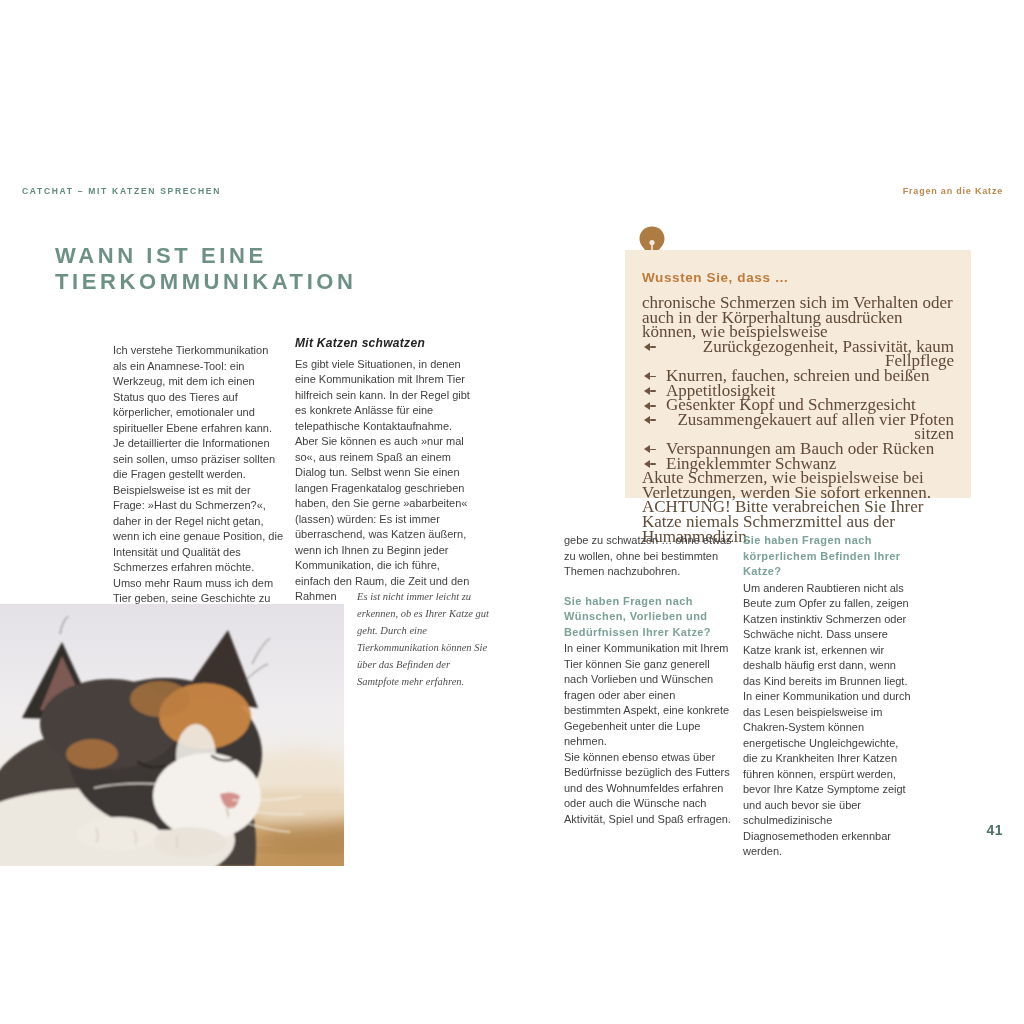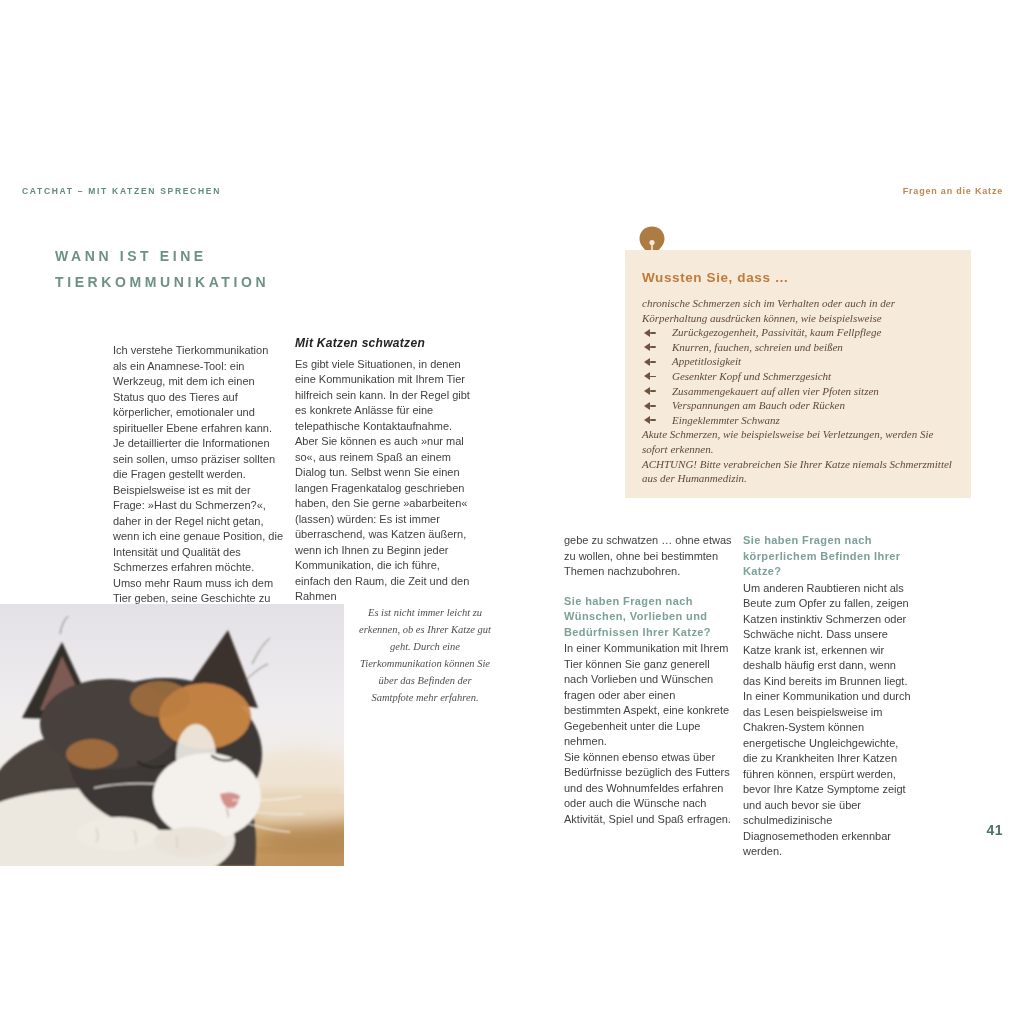--- a/index.html
+++ b/index.html
@@ -18,43 +18,43 @@
     color:#5f8a7f;
   }
   .runhead-right{
     position:absolute;right:21px;top:186px;
     font-size:9px;font-weight:600;letter-spacing:0.8px;
     color:#bd8851;
   }
   
   .chapter-title{
     position:absolute;left:55px;top:243px;width:420px;
-    line-height:26px;font-size:14px;letter-spacing:3.6px;
+    line-height:26px;font-size:22px;letter-spacing:3.6px;
   }
   .title-strong{color:#6d9186;font-weight:700;}
   .title-light{color:#9aaba4;font-weight:400;letter-spacing:3.2px;}
   
   .col1{
     position:absolute;left:113px;top:343px;width:170px;
     font-size:11px;line-height:15.5px;color:#3f3f3f;
   }
   .col2{
     position:absolute;left:295px;top:336px;width:176px;
     font-size:11px;line-height:15.5px;color:#3f3f3f;
   }
   .col2 h3{
     margin:0 0 5px 0;font-size:12px;font-weight:700;color:#222;
     letter-spacing:0.3px;
     font-style:italic;
   }
   
   .caption{
-    position:absolute;left:357px;top:604px;width:136px;
+    position:absolute;left:357px;top:588px;width:136px;
     font-family:"Liberation Serif",serif;font-style:italic;
-    font-size:10.5px;line-height:17px;color:#4e4e4e;text-align:center;
+    font-size:10.5px;line-height:17px;color:#4e4e4e;
   }
   
   .photo{
     position:absolute;left:0;top:604px;width:344px;height:262px;
     overflow:hidden;
   }
   
   .infobox{
     position:absolute;left:625px;top:250px;width:346px;height:248px;
     background:#f6eadb;box-sizing:border-box;
@@ -62,23 +62,23 @@
   }
   .bulb{
     position:absolute;left:638px;top:226px;width:28px;height:38px;
   }
   .infobox-heading{
     font-size:13.5px;font-weight:700;letter-spacing:0.6px;
     color:#c07b3a;margin:0 0 11px 0;
   }
   .infobox-body{
     font-family:"Liberation Serif",serif;
-    font-size:11px;line-height:14.6px;color:#5e4a36;font-style:italic;
-  }
-  .bullet{display:flex;gap:15px;align-items:flex-start;padding-left:2px;}
+    font-size:17px;line-height:14.6px;color:#5e4a36;
+  }
+  .bullet{display:flex;gap:9px;align-items:flex-start;padding-left:2px;text-align:right;}
   .arrow{
     position:relative;flex:none;width:13px;height:9px;margin-top:3px;
   }
   .arrow::before{
     content:'';position:absolute;left:0;top:0.5px;
     border-top:4px solid transparent;border-bottom:4px solid transparent;
     border-right:6.5px solid #6d5340;
   }
   .arrow::after{
     content:'';position:absolute;right:1px;top:3.6px;width:6.5px;height:1.8px;

